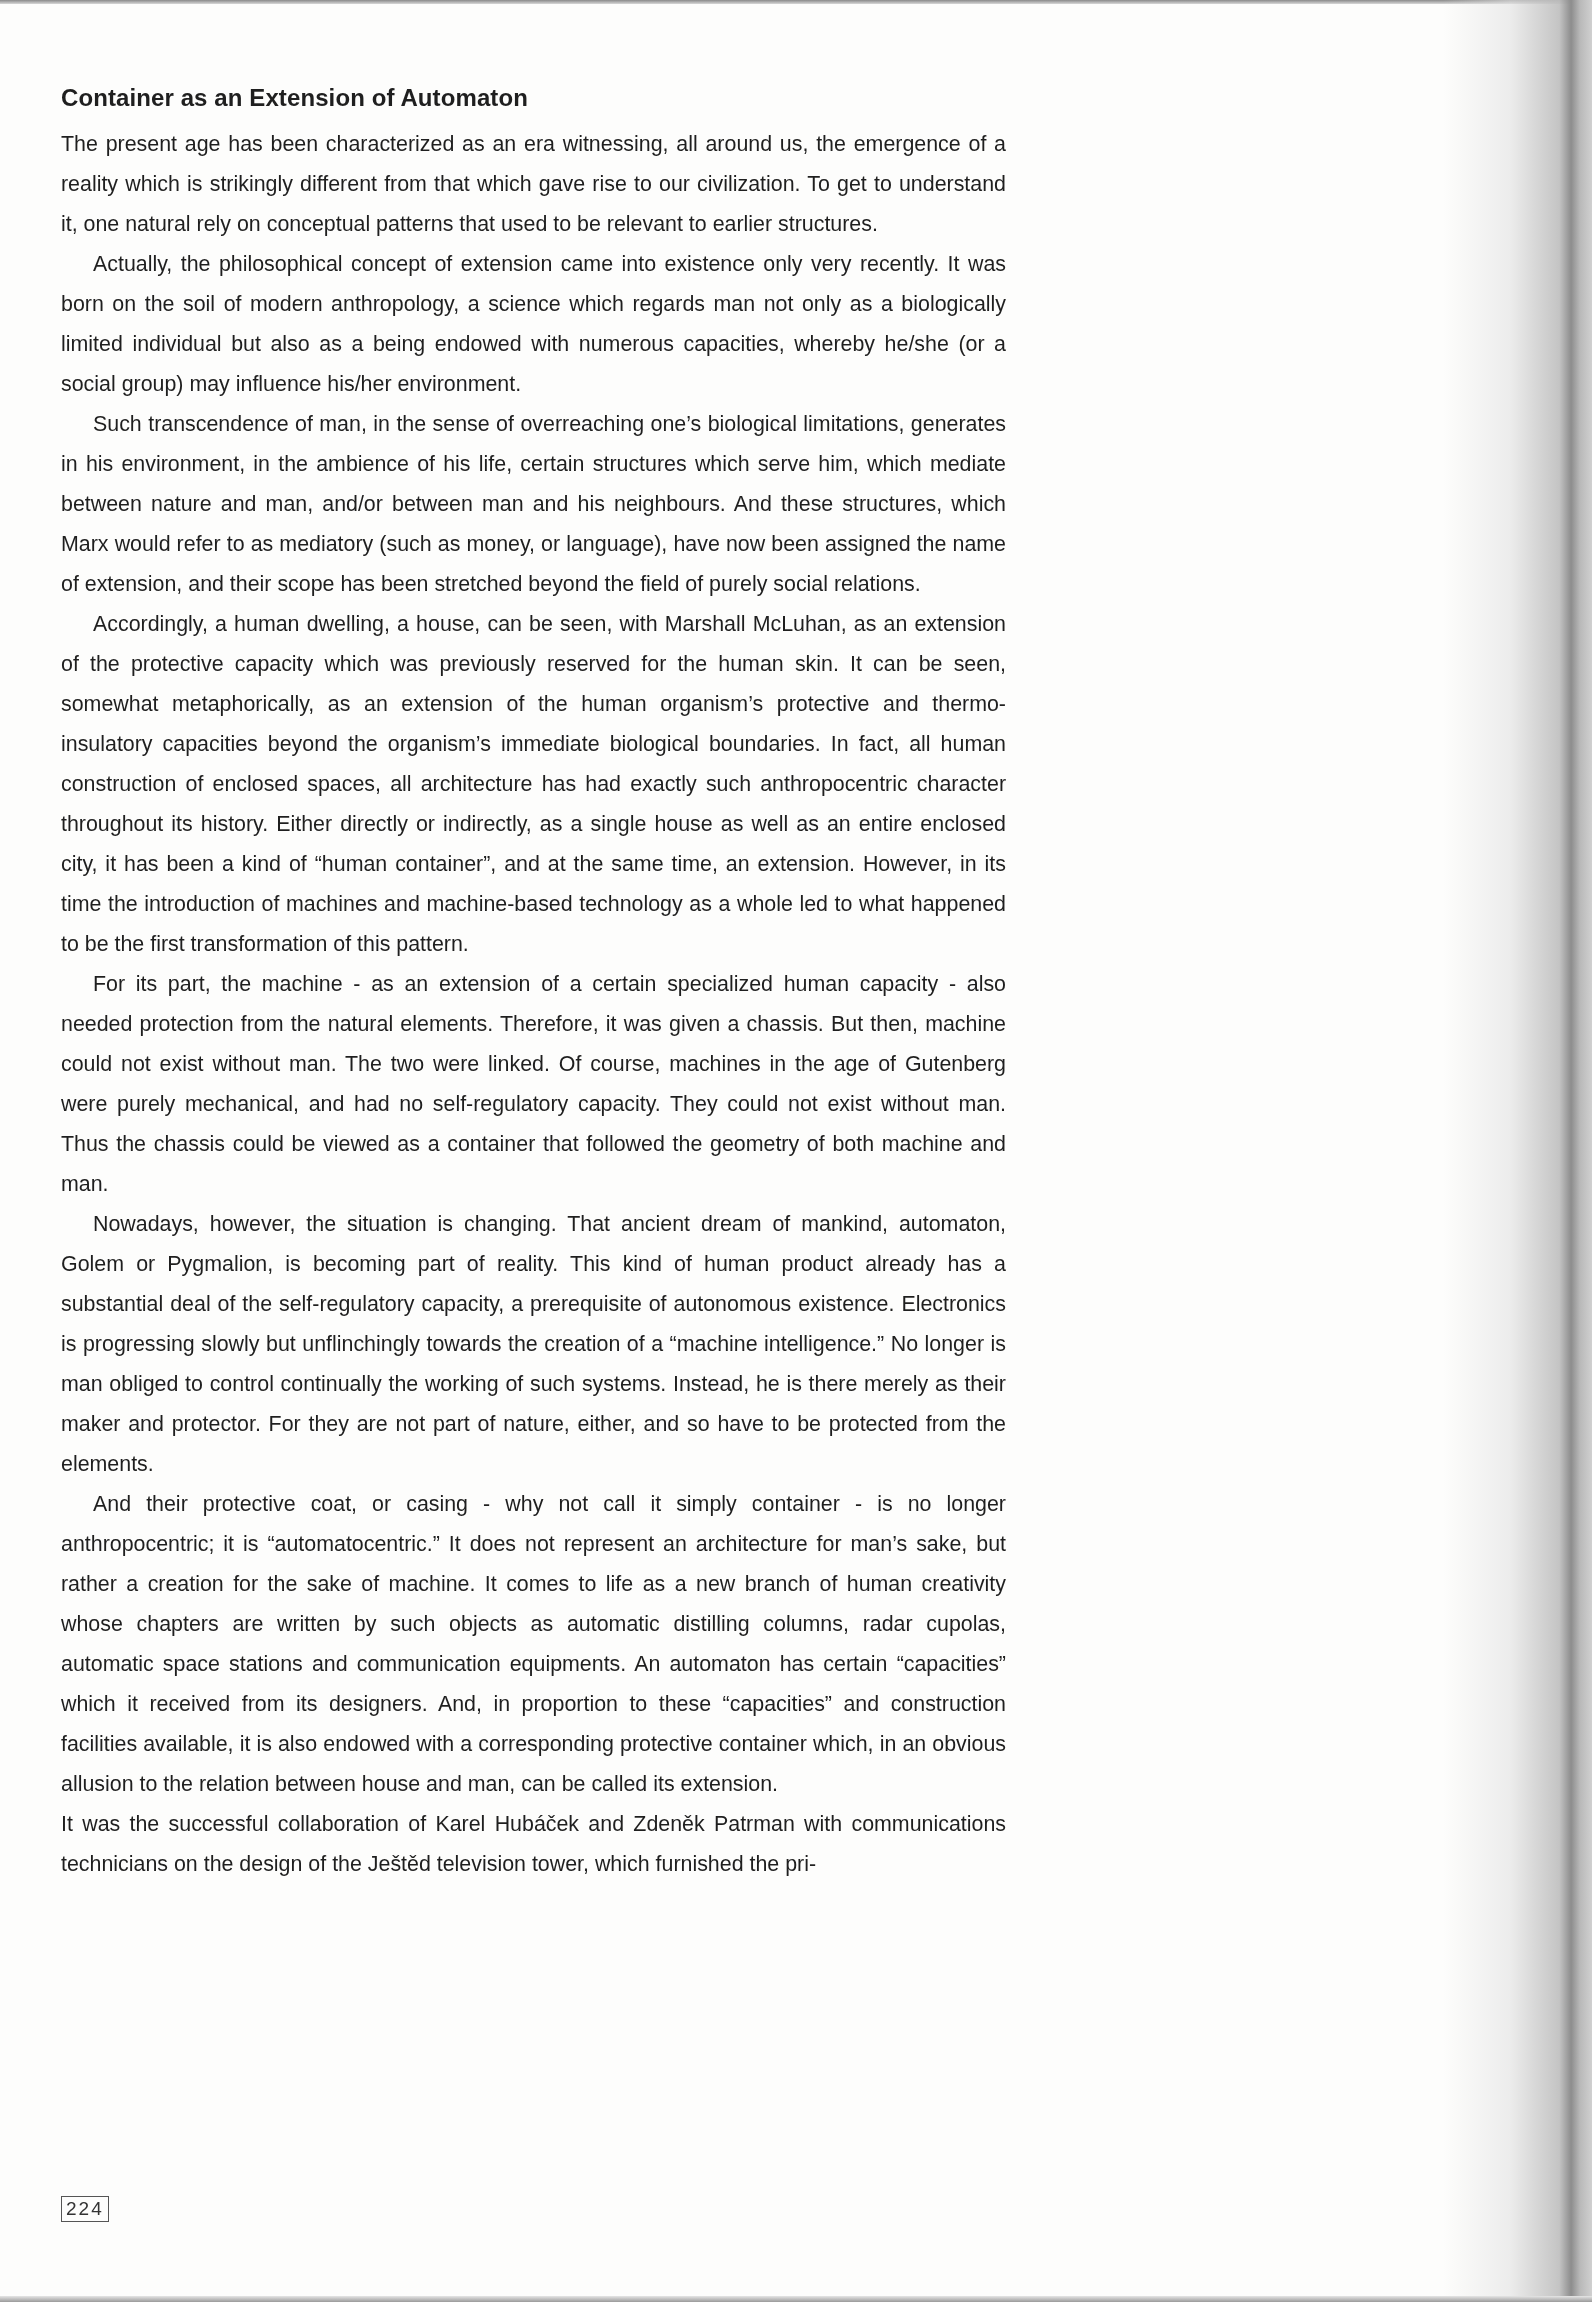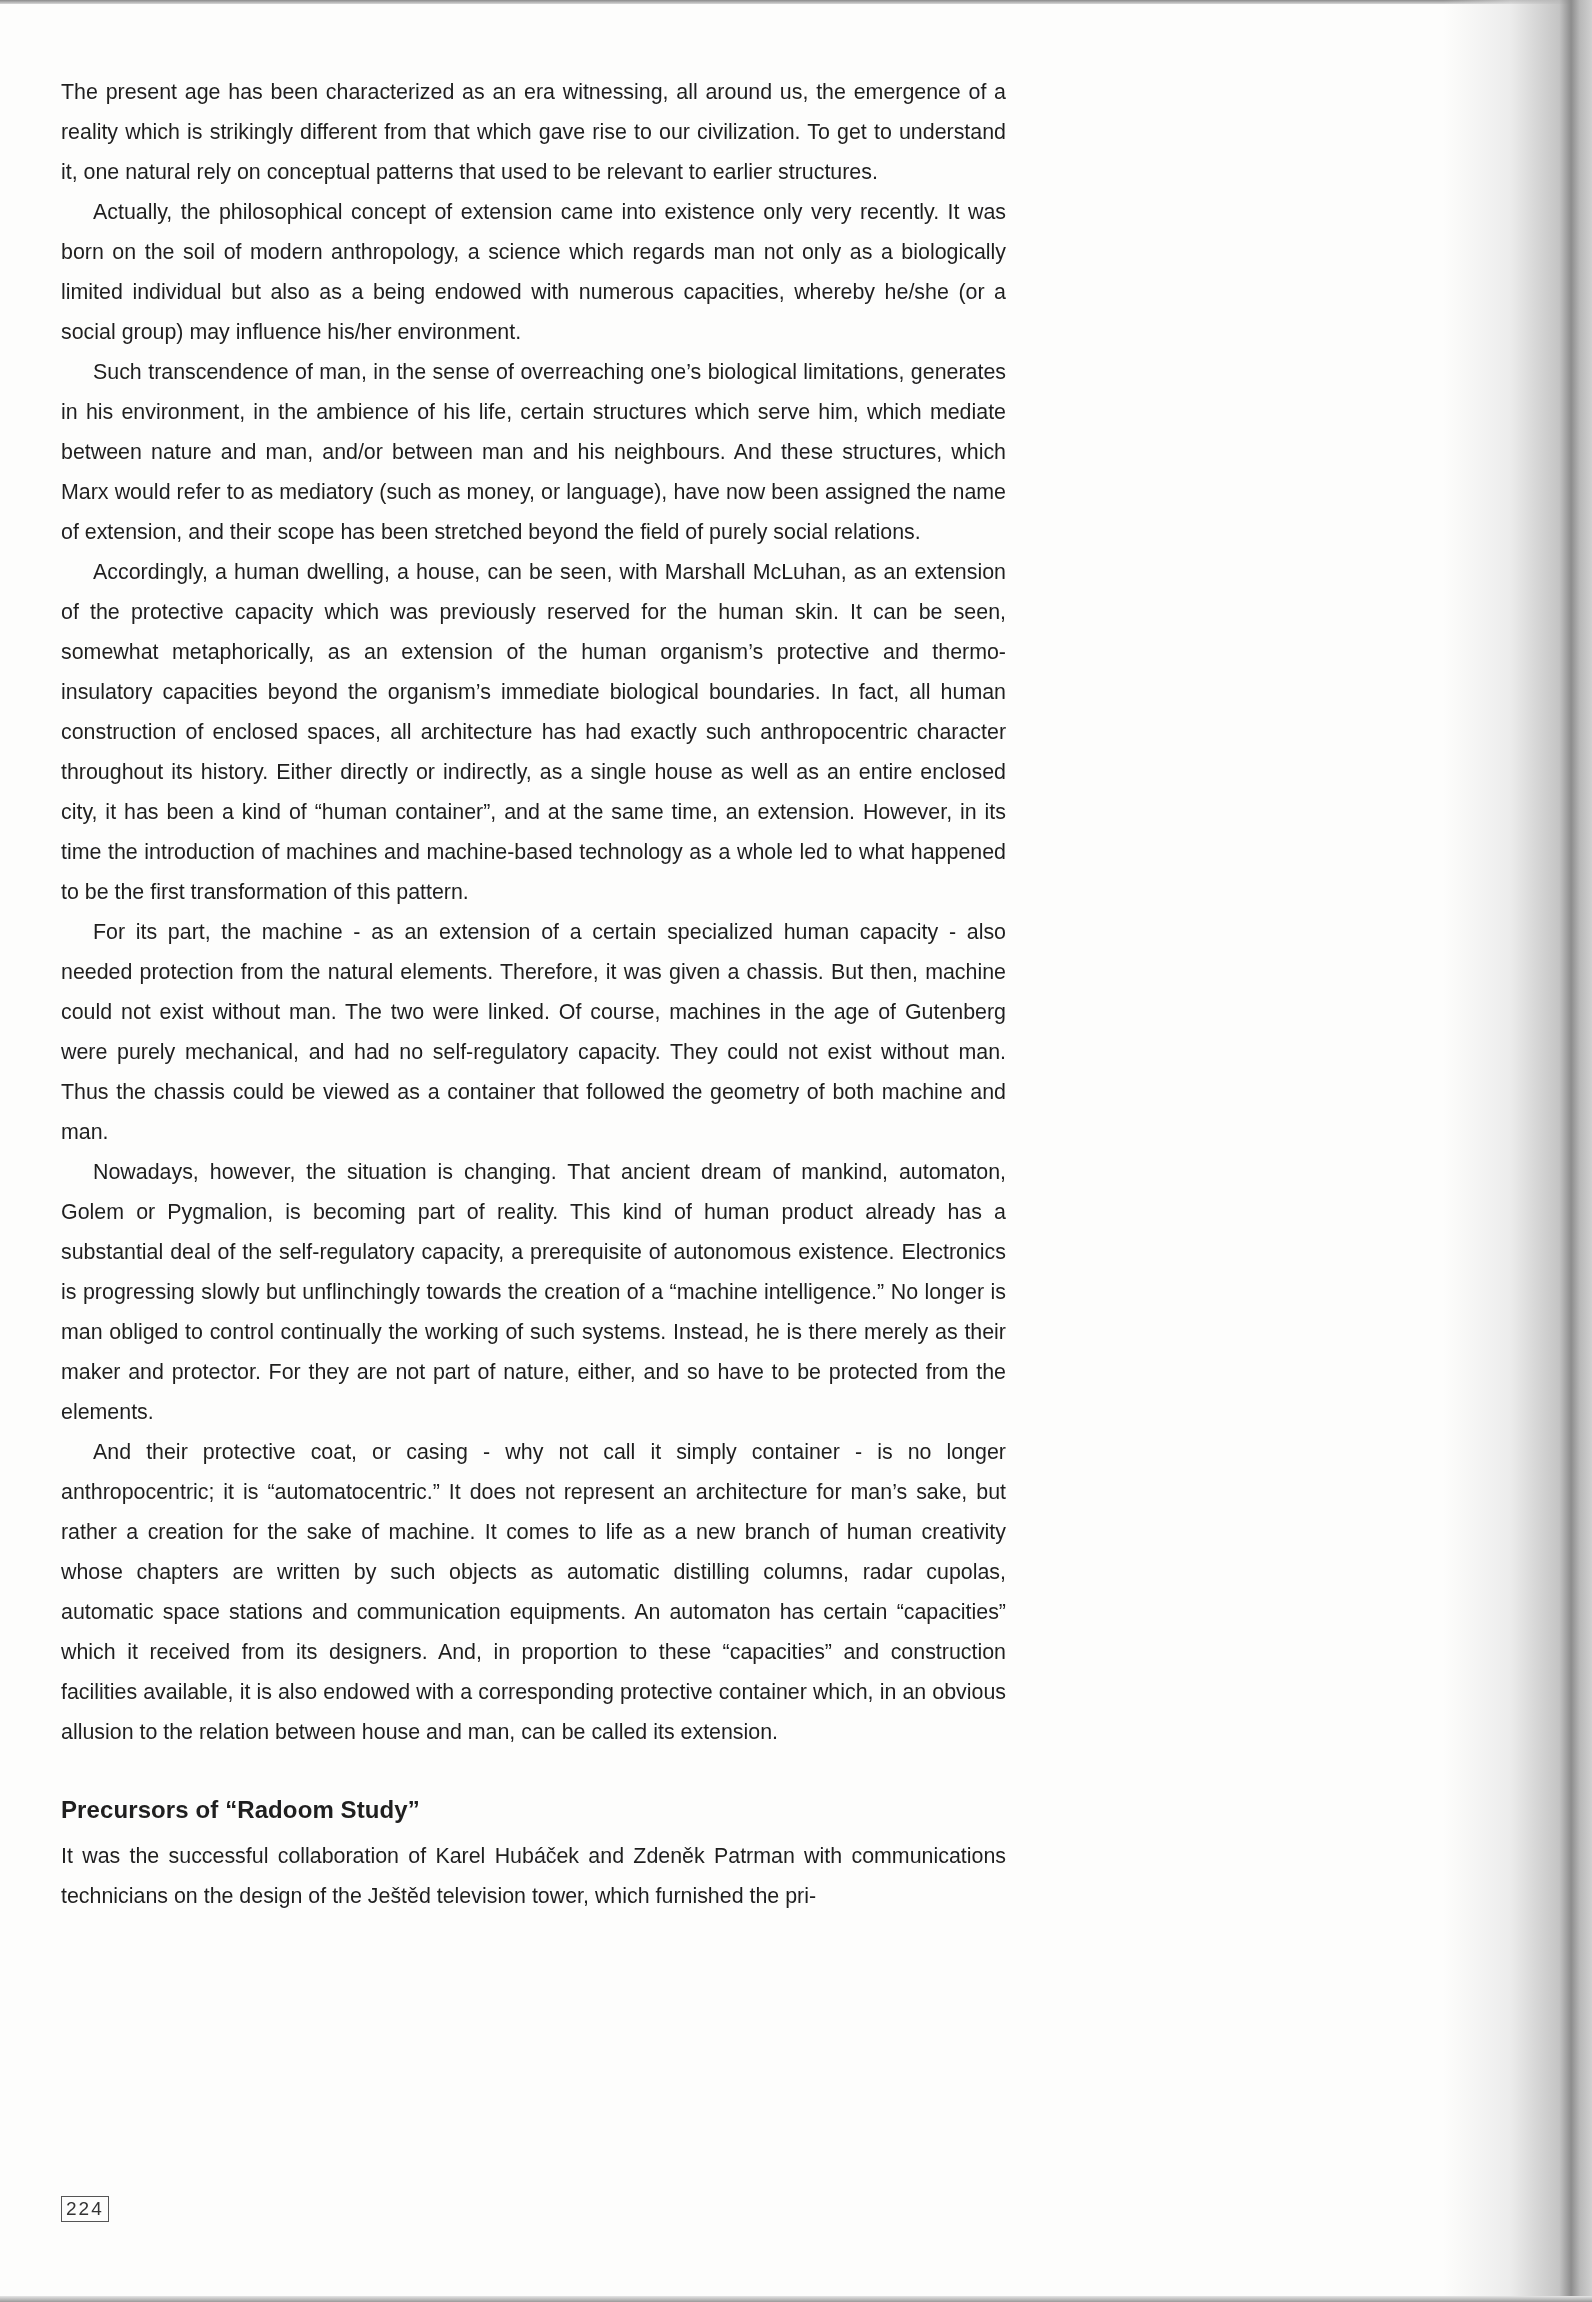--- a/index.html
+++ b/index.html
@@ -78,28 +78,28 @@
       color: #333;
     }
   </style>
 </head>
 <body>
 
 <div class="top-edge"></div>
 <div class="binding-shadow"></div>
 
 <div class="column">
+  <h2 class="heading">Container as an Extension of Automaton</h2>
   <p class="para">The present age has been characterized as an era witnessing, all around us, the emergence of a reality which is strikingly different from that which gave rise to our civilization. To get to understand it, one natural rely on conceptual patterns that used to be relevant to earlier structures.</p>
   <p class="para indent">Actually, the philosophical concept of extension came into existence only very recently. It was born on the soil of modern anthropology, a science which regards man not only as a biologically limited individual but also as a being endowed with numerous capacities, whereby he/she (or a social group) may influence his/her environment.</p>
   <p class="para indent">Such transcendence of man, in the sense of overreaching one’s biological limitations, generates in his environment, in the ambience of his life, certain structures which serve him, which mediate between nature and man, and/or between man and his neighbours. And these structures, which Marx would refer to as mediatory (such as money, or language), have now been assigned the name of extension, and their scope has been stretched beyond the field of purely social relations.</p>
   <p class="para indent">Accordingly, a human dwelling, a house, can be seen, with Marshall McLuhan, as an extension of the protective capacity which was previously reserved for the human skin. It can be seen, somewhat metaphorically, as an extension of the human organism’s protective and thermo-insulatory capacities beyond the organism’s immediate biological boundaries. In fact, all human construction of enclosed spaces, all architecture has had exactly such anthropocentric character throughout its history. Either directly or indirectly, as a single house as well as an entire enclosed city, it has been a kind of “human container”, and at the same time, an extension. However, in its time the introduction of machines and machine-based technology as a whole led to what happened to be the first transformation of this pattern.</p>
   <p class="para indent">For its part, the machine - as an extension of a certain specialized human capacity - also needed protection from the natural elements. Therefore, it was given a chassis. But then, machine could not exist without man. The two were linked. Of course, machines in the age of Gutenberg were purely mechanical, and had no self-regulatory capacity. They could not exist without man. Thus the chassis could be viewed as a container that followed the geometry of both machine and man.</p>
   <p class="para indent">Nowadays, however, the situation is changing. That ancient dream of mankind, automaton, Golem or Pygmalion, is becoming part of reality. This kind of human product already has a substantial deal of the self-regulatory capacity, a prerequisite of autonomous existence. Electronics is progressing slowly but unflinchingly towards the creation of a “machine intelligence.” No longer is man obliged to control continually the working of such systems. Instead, he is there merely as their maker and protector. For they are not part of nature, either, and so have to be protected from the elements.</p>
   <p class="para indent">And their protective coat, or casing - why not call it simply container - is no longer anthropocentric; it is “automatocentric.” It does not represent an architecture for man’s sake, but rather a creation for the sake of machine. It comes to life as a new branch of human creativity whose chapters are written by such objects as automatic distilling columns, radar cupolas, automatic space stations and communication equipments. An automaton has certain “capacities” which it received from its designers. And, in proportion to these “capacities” and construction facilities available, it is also endowed with a corresponding protective container which, in an obvious allusion to the relation between house and man, can be called its extension.</p>
 
-  <h2 class="heading second">Precursors of “Radoom Study”</h2>
   <p class="para">It was the successful collaboration of Karel Hubáček and Zdeněk Patrman with communications technicians on the design of the Ještěd television tower, which furnished the pri-</p>
 </div>
 
 <div class="page-number">224</div>
 
 <div class="bottom-edge"></div>
 
 
 </body></html>

